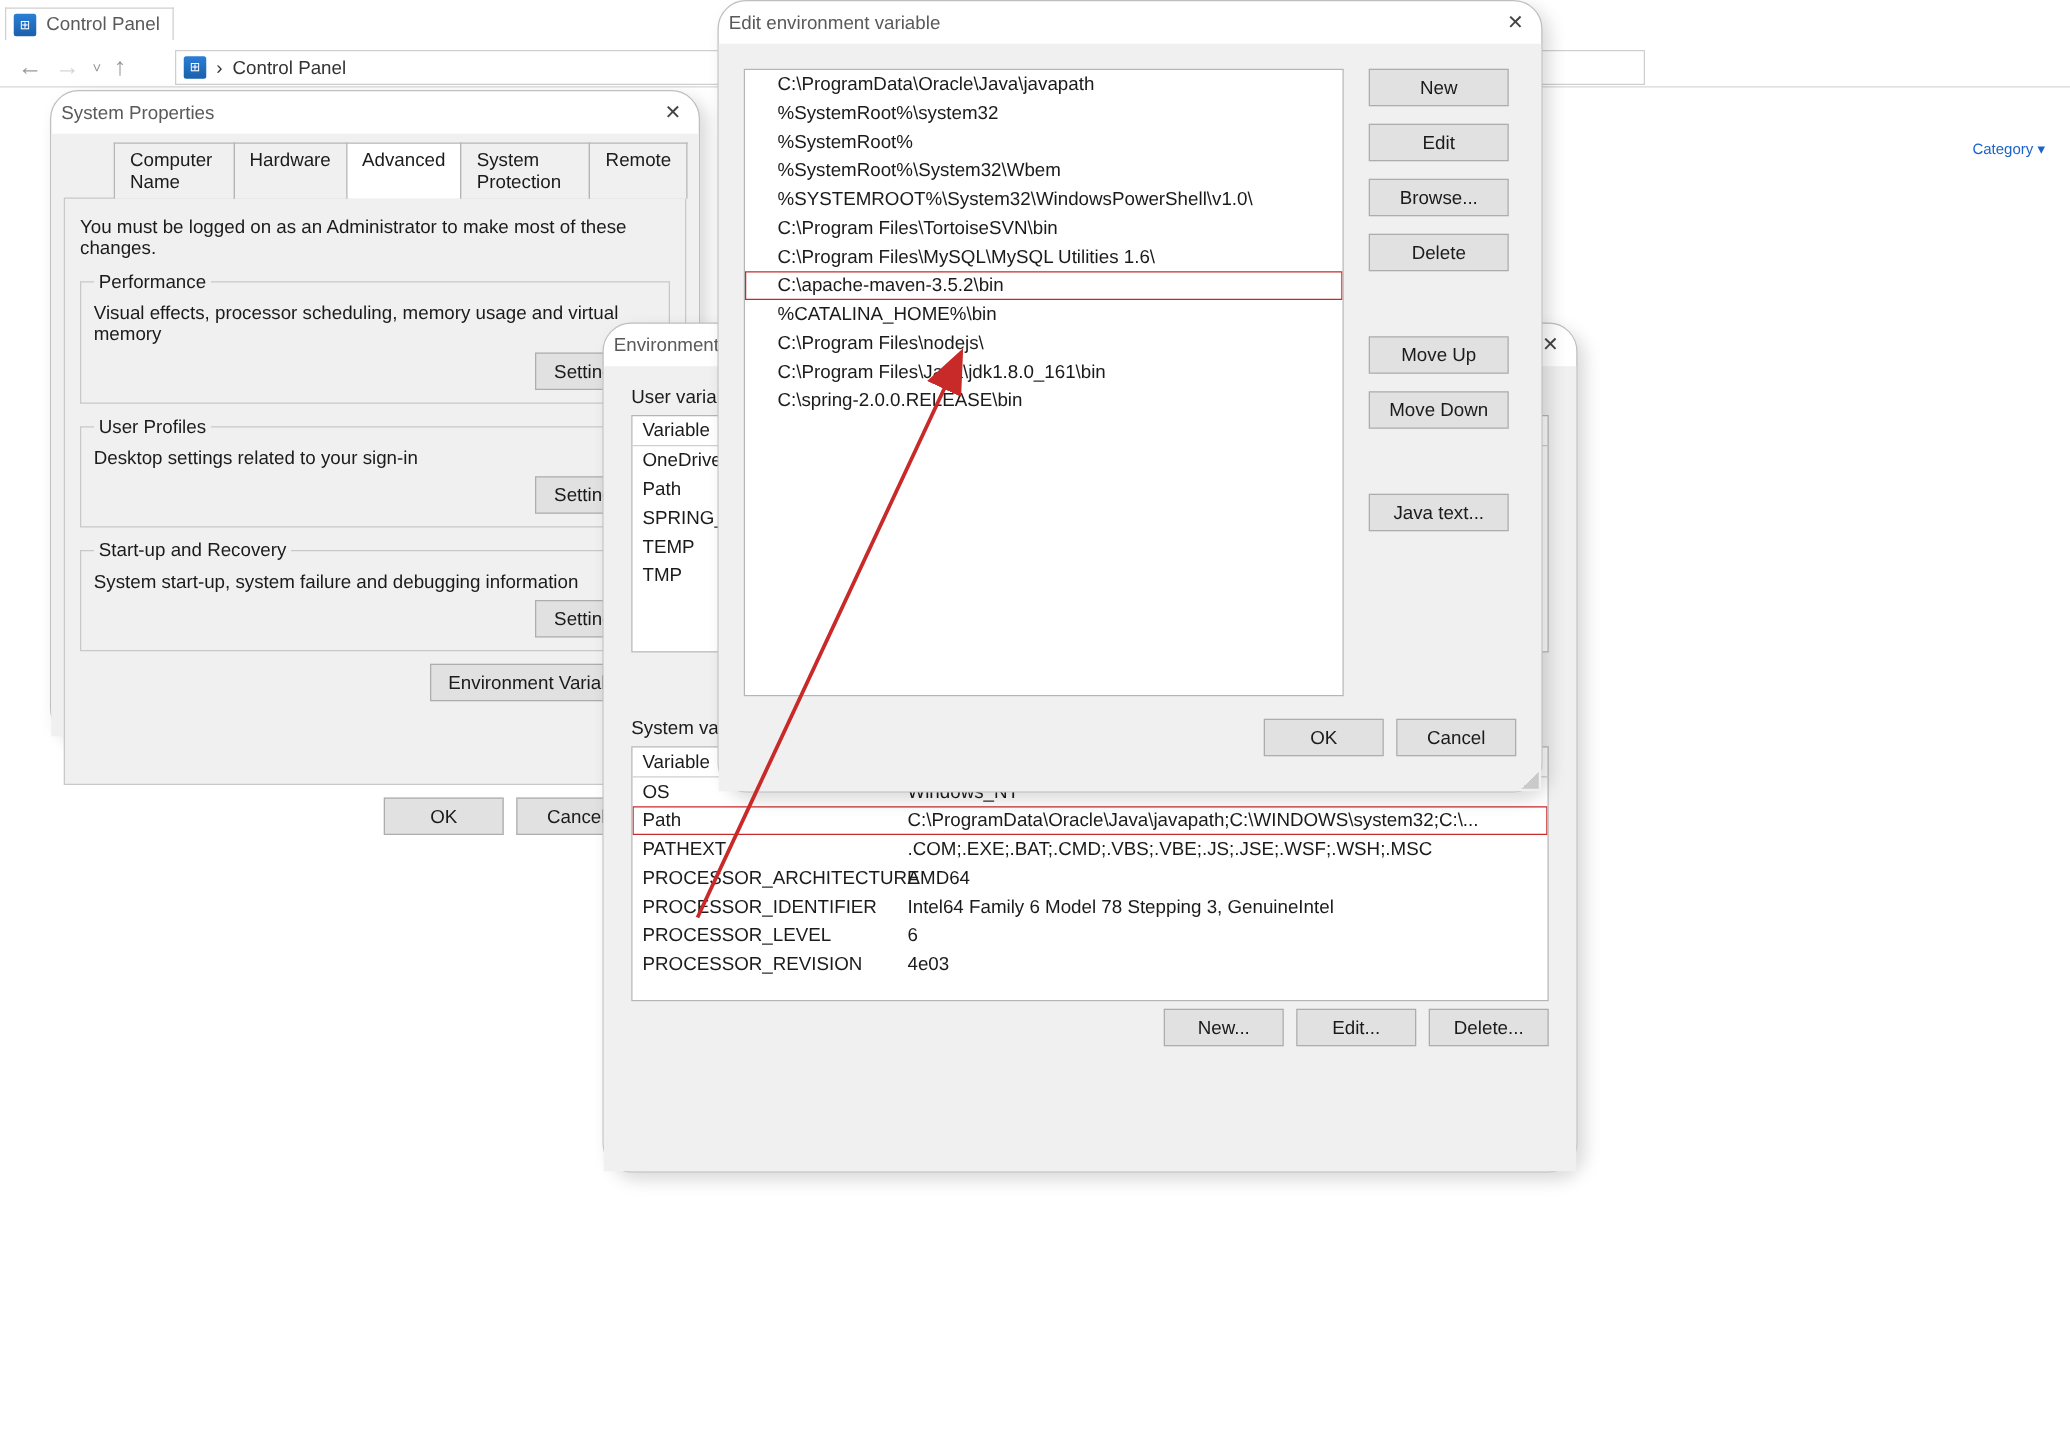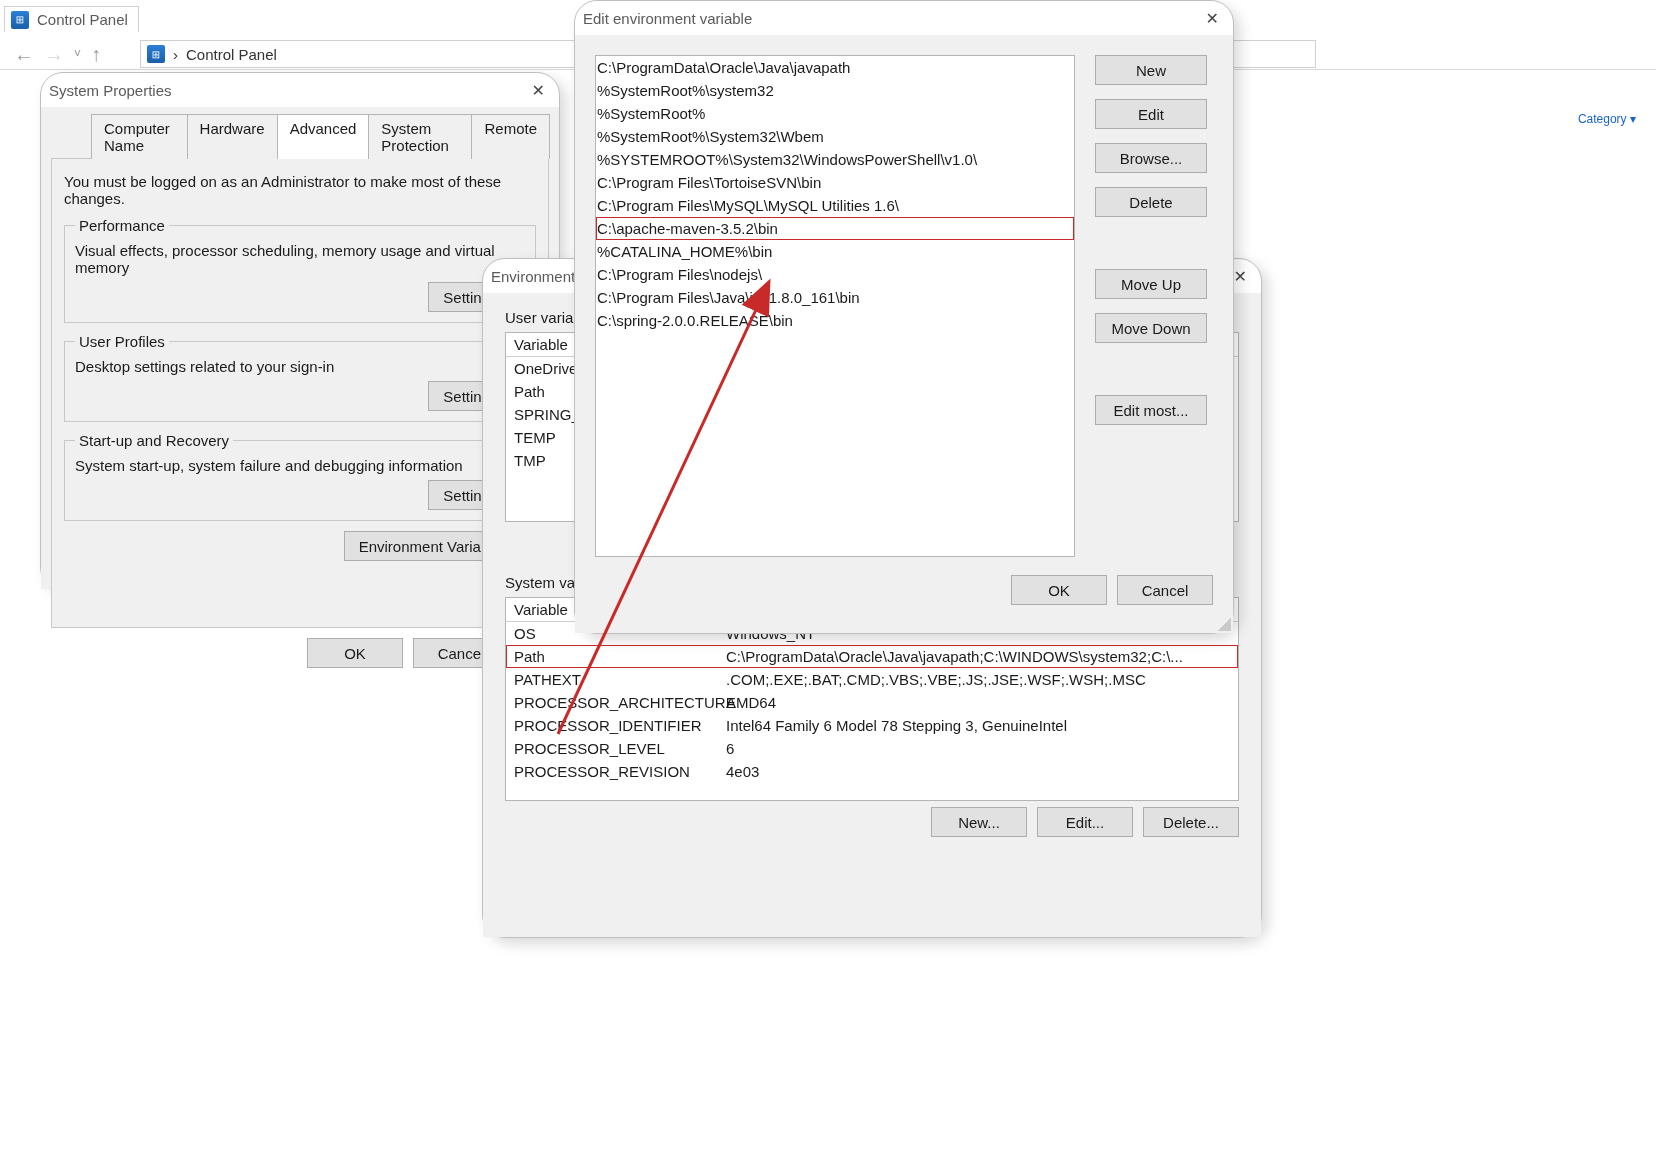--- a/index.html
+++ b/index.html
@@ -74,21 +74,21 @@
   }
   .view-link {
     position: absolute; right: 20px; top: 112px;
     color: #1a64c8; font-size: 12px;
   }
   .view-link .caret { color: #1a64c8; }
   .listbox {
     border: 1px solid #b5b5b5; background: #fff; overflow: hidden;
   }
   .listbox .row {
-    padding: 3px 1px; font-size: 15px; white-space: nowrap;
+    padding: 3px 26px; font-size: 15px; white-space: nowrap;
   }
   .hl-red {
     outline: 1.6px solid #c82a2a; outline-offset: -1px;
   }
   .side-buttons { display: flex; flex-direction: column; gap: 14px; }
   .side-buttons .btn { width: 112px; }
   .envvar-table { border: 1px solid #b5b5b5; background: #fff; }
   .envvar-head { display: flex; border-bottom: 1px solid #d0d0d0; font-weight: 400; }
   .envvar-head > div, .envvar-row > div { padding: 3px 8px; font-size: 15px; }
   .col-var { width: 212px; }
@@ -285,21 +285,21 @@
         </div>
       <div class="side-buttons">
         <span class="btn">New</span>
         <span class="btn">Edit</span>
         <span class="btn">Browse...</span>
         <span class="btn">Delete</span>
         <div style="height:24px"></div>
         <span class="btn">Move Up</span>
         <span class="btn">Move Down</span>
         <div style="height:24px"></div>
-        <span class="btn">Edit most...</span>
+        <span class="btn">Java text...</span>
       </div>
     </div>
     <div class="btn-row" style="margin-top:18px;">
       <span class="btn">OK</span>
       <span class="btn">Cancel</span>
     </div>
   </div>
   <div class="resize-grip"></div>
 </div>
 

